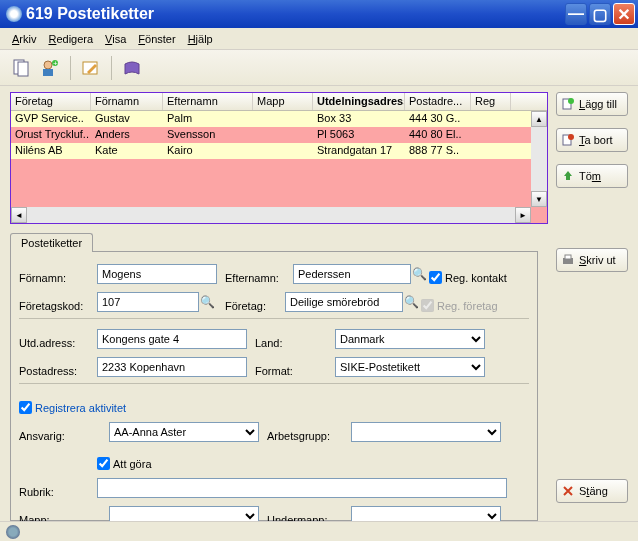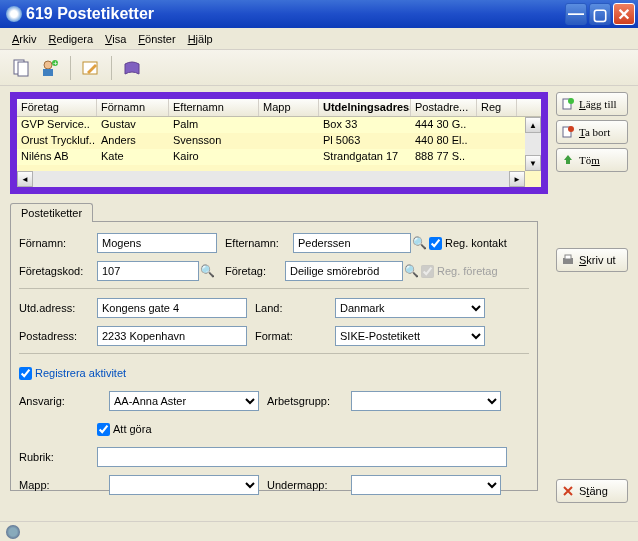--- a/index.html
+++ b/index.html
@@ -17,41 +17,41 @@
 .menubar { background: #ece9d8; height: 22px; display: flex; align-items: center; padding: 0 6px; border-bottom: 1px solid #d4d0c8; }
 .menu-item { padding: 2px 6px; cursor: default; }
 .menu-item u { text-decoration: underline; }
 
 .toolbar { background: linear-gradient(#f6f4ec,#ece9d8); height: 36px; display: flex; align-items: center; padding: 0 6px; border-bottom: 1px solid #d4d0c8; gap: 2px; }
 .tool-btn { width: 28px; height: 28px; display: flex; align-items: center; justify-content: center; border: 1px solid transparent; border-radius: 2px; }
 .tool-sep { width: 1px; height: 24px; background: #c0beb0; margin: 0 4px; }
 
 .content { padding: 6px 10px; background: #ece9d8; height: 455px; }
 .top-row { display: flex; gap: 8px; }
-.grid-wrap { flex: 1; border: 7px solid #6d28d9; background: #fef9c3; height: 102px; position: relative; }
+.grid-wrap { flex: 1; border: 1px solid #6d28d9; background: #fca5a5; height: 132px; position: relative; }
 .grid-head { display: flex; background: linear-gradient(#fdfdfb,#ece9d8); border-bottom: 1px solid #c0beb0; height: 18px; }
 .grid-head .col { padding: 2px 4px; border-right: 1px solid #d4d0c8; overflow: hidden; white-space: nowrap; }
 .grid-body .row { display: flex; height: 16px; }
 .grid-body .row.alt { background: #ffffcc; }
 .grid-body .cell { padding: 1px 4px; overflow: hidden; white-space: nowrap; }
 .grid-scroll { position: absolute; bottom: 0; left: 0; right: 16px; height: 16px; background: #e8e8e8; display:flex; justify-content: space-between;}
 .grid-scroll-v { position: absolute; top: 18px; right: 0; bottom: 16px; width: 16px; background: #e8e8e8; display:flex; flex-direction:column; justify-content: space-between;}
 .scroll-btn { width:16px; height:16px; background:linear-gradient(#fdfdfd,#d8d8d8); border:1px solid #b0b0b0; font-size:8px; display:flex;align-items:center;justify-content:center;}
 
-.side-btns { display: flex; flex-direction: column; gap: 4px; width: 72px; font-family: Liberation Serif, serif; }
+.side-btns { display: flex; flex-direction: column; gap: 12px; width: 72px; }
 .pbtn { background: linear-gradient(#fdfdfb,#ece9d8); border: 1px solid #a0a0a0; border-radius: 3px; height: 24px; display: flex; align-items: center; padding: 0 4px; gap: 4px; cursor: default; }
 .pbtn u { text-decoration: underline; }
 
 .tabs { margin-top: 8px; }
 .tab-bar { display: flex; }
 .tab { background: #ece9d8; border: 1px solid #a0a0a0; border-bottom: none; padding: 3px 10px; border-radius: 3px 3px 0 0; position: relative; top: 1px; background:#ece9d8;}
 .tab.active { background: #ece9d8; z-index: 2; }
 .tab-body { border: 1px solid #a0a0a0; background: #ece9d8; padding: 10px 8px; height: 270px; }
 
-.form-row { display: flex; align-items: center; margin-bottom: 6px; height: 22px; }
+.form-row { display: flex; align-items: flex-end; margin-bottom: 6px; height: 22px; }
 .lbl { width: 78px; }
 .lbl2 { width: 76px; padding-left: 8px; }
 .inp { height: 20px; border: 1px solid #7f9db9; padding: 2px 4px; font: inherit; background:#fff; }
 .sel { height: 20px; border: 1px solid #7f9db9; font: inherit; background:#fff;margin-left:12px; }
 .mag { width: 18px; height: 20px; display: flex; align-items: center; justify-content: center; color: #d0a030; font-size: 12px; }
 .chk { margin-right: 3px; vertical-align: middle; }
 .disabled { color: #a0a0a0; }
 .sep-line { border-top: 1px solid #c0beb0; margin: 4px 0 8px; }
 
 .footer-right { position: absolute; right: 10px; bottom: 38px; }

